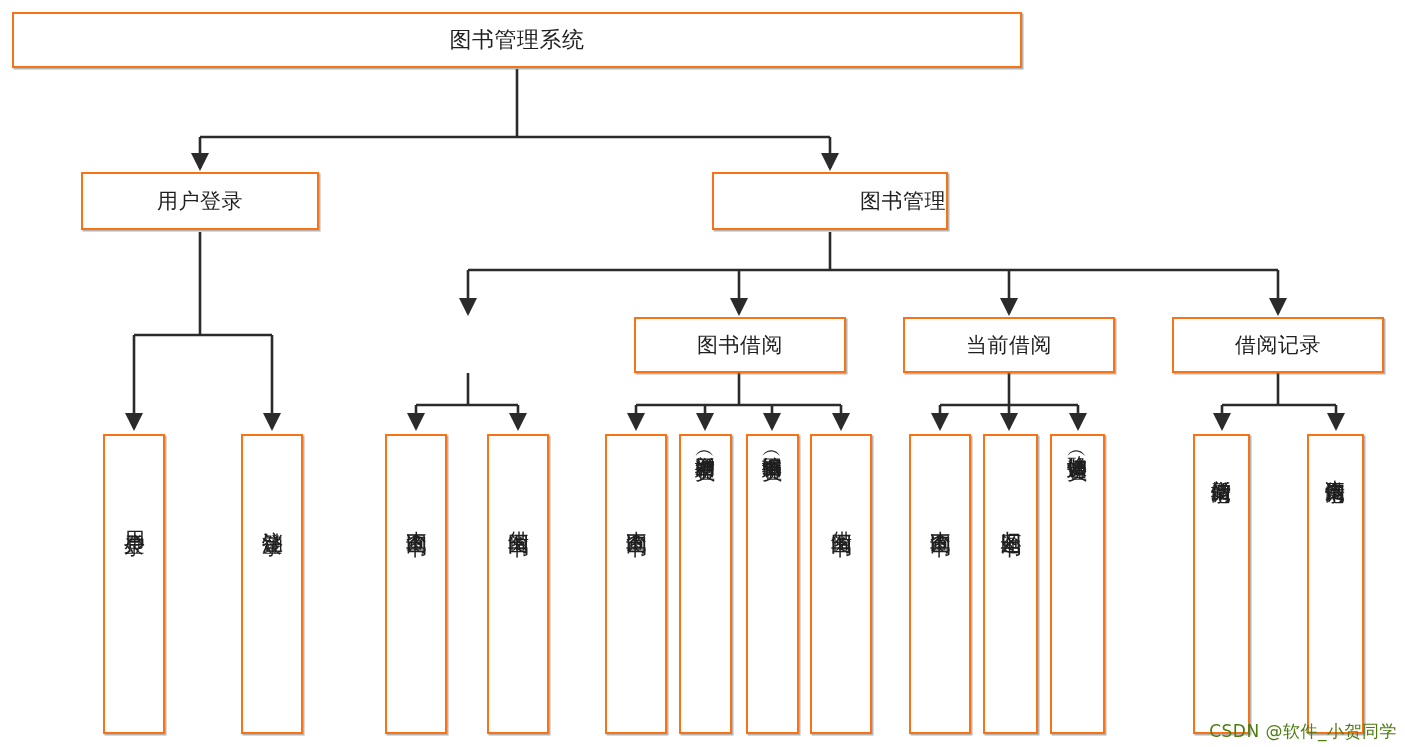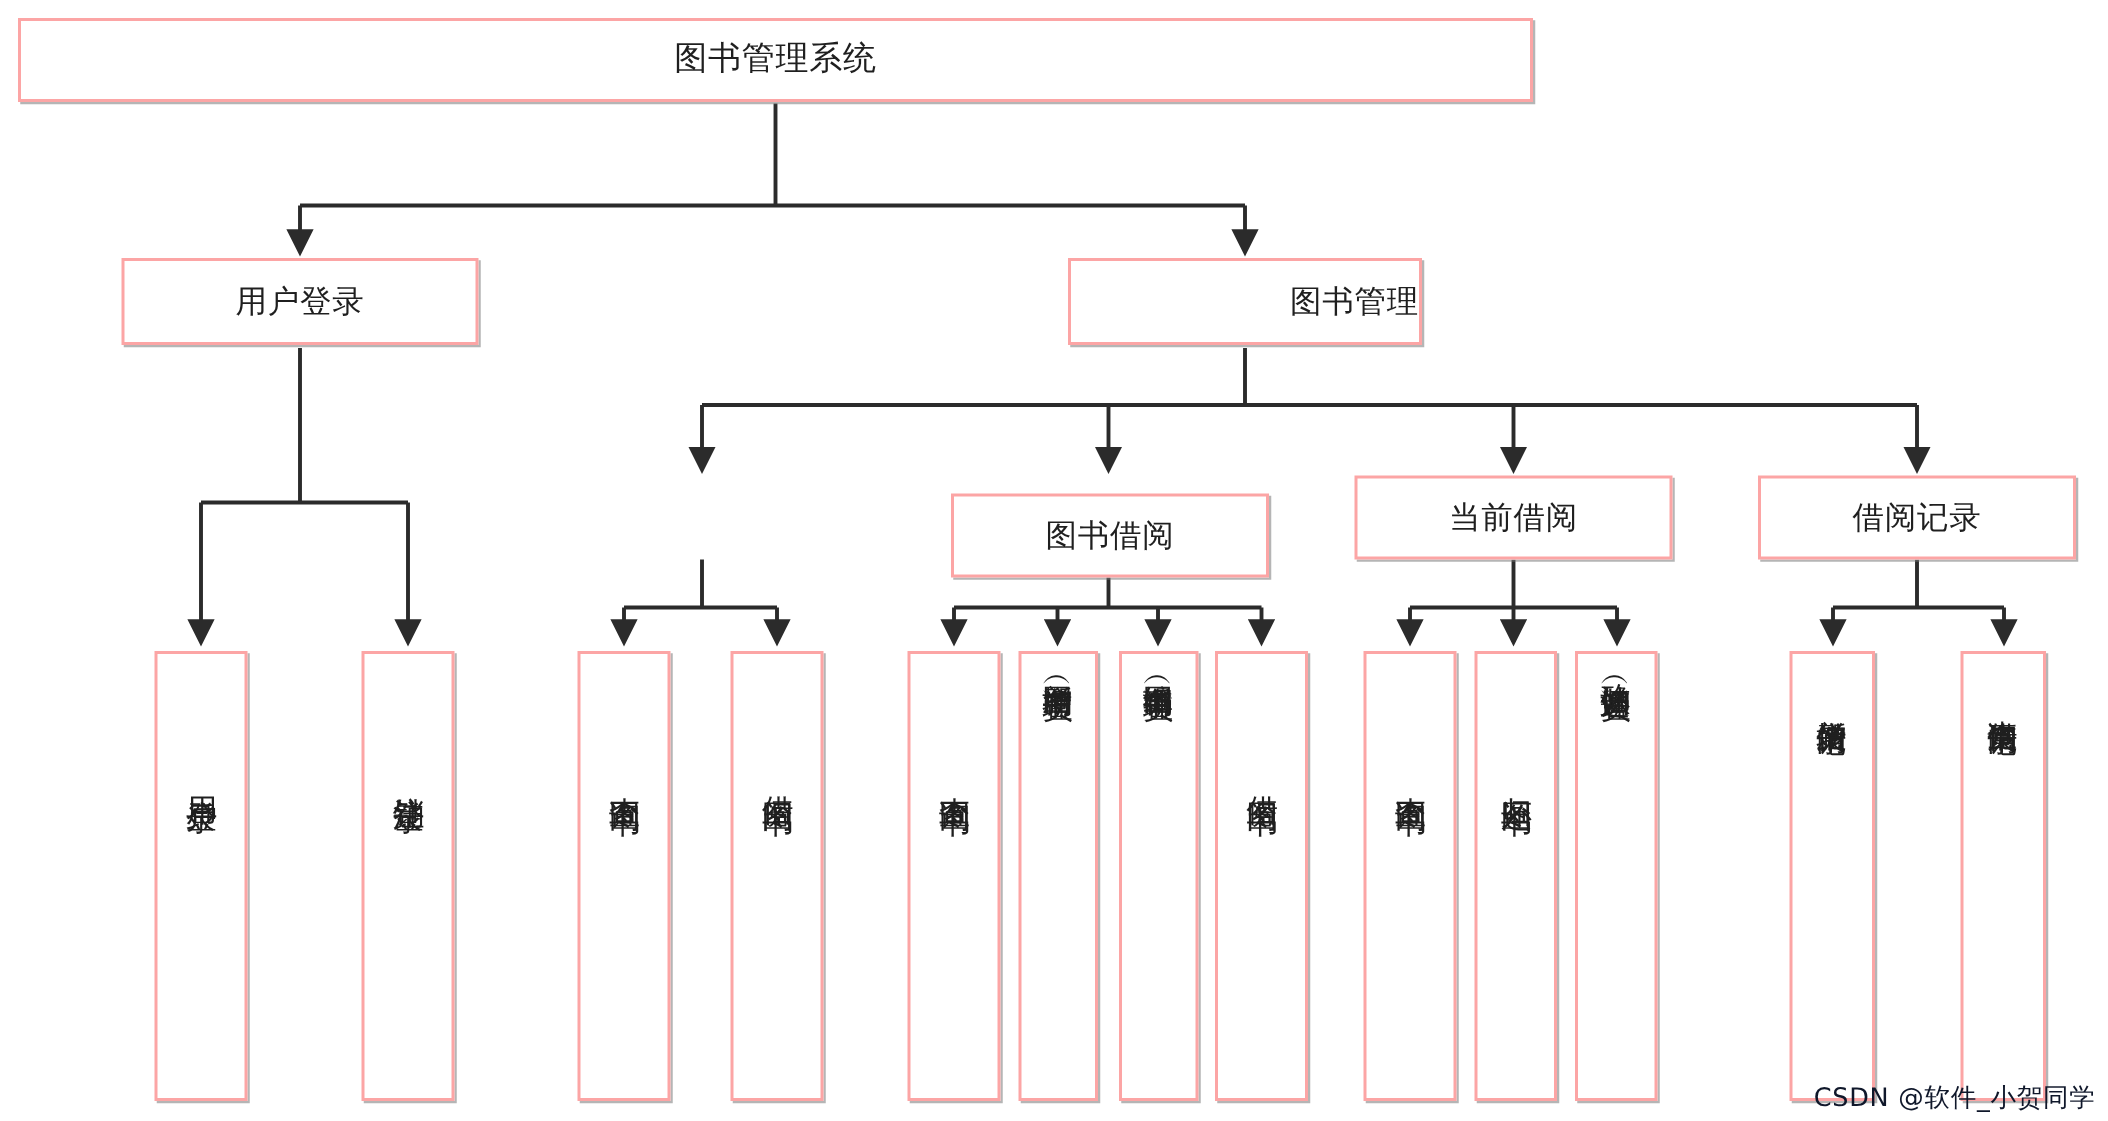--- a/index.html
+++ b/index.html
@@ -22,21 +22,21 @@
     left: 0;
     top: 0;
     width: 1405px;
     height: 747px;
     pointer-events: none;
   }
   .node {
     position: absolute;
     box-sizing: border-box;
     background: #ffffff;
-    border: 2px solid #fca5a5;
+    border: 2px solid #f97316;
     box-shadow: 1.5px 1.5px 0 rgba(120,120,120,0.55);
     display: flex;
     align-items: center;
     justify-content: center;
     color: #1f1f1f;
   }
   .node .lbl {
     display: block;
     text-align: center;
     line-height: 1.18;
@@ -66,21 +66,21 @@
   }
   .node.v.tall .lbl {
     font-size: 20px;
     letter-spacing: 1px;
   }
   .watermark {
     position: absolute;
     right: 8px;
     bottom: 4px;
     font-size: 17px;
-    color: #0f172a;
+    color: #4d7c0f;
     white-space: nowrap;
     letter-spacing: 0.5px;
   }
 </style>
 </head>
 <body>
 
 <div id="canvas">
 
   <svg class="wires" viewBox="0 0 1405 747" xmlns="http://www.w3.org/2000/svg">
@@ -139,21 +139,21 @@
     <span class="lbl">图书管理系统</span>
   </div>
 
   <div class="node h" style="left:81px; top:172px; width:238px; height:58px;">
     <span class="lbl">用户登录</span>
   </div>
   <div class="node h" style="left:712px; top:172px; width:236px; height:58px;justify-content:flex-end;">
     <span class="lbl">图书管理</span>
   </div>
 
-  <div class="node h" style="left:634px; top:317px; width:212px; height:56px;margin-top:12px;">
+  <div class="node h" style="left:634px; top:317px; width:212px; height:56px;">
     <span class="lbl">图书借阅</span>
   </div>
   <div class="node h" style="left:1172px; top:317px; width:212px; height:56px;">
     <span class="lbl">借阅记录</span>
   </div>
   <div class="node h" style="left:903px; top:317px; width:212px; height:56px;">
     <span class="lbl">当前借阅</span>
   </div>
 
   <div class="node v" style="left:103px; top:434px; width:62px; height:300px; padding-top:78px;">

